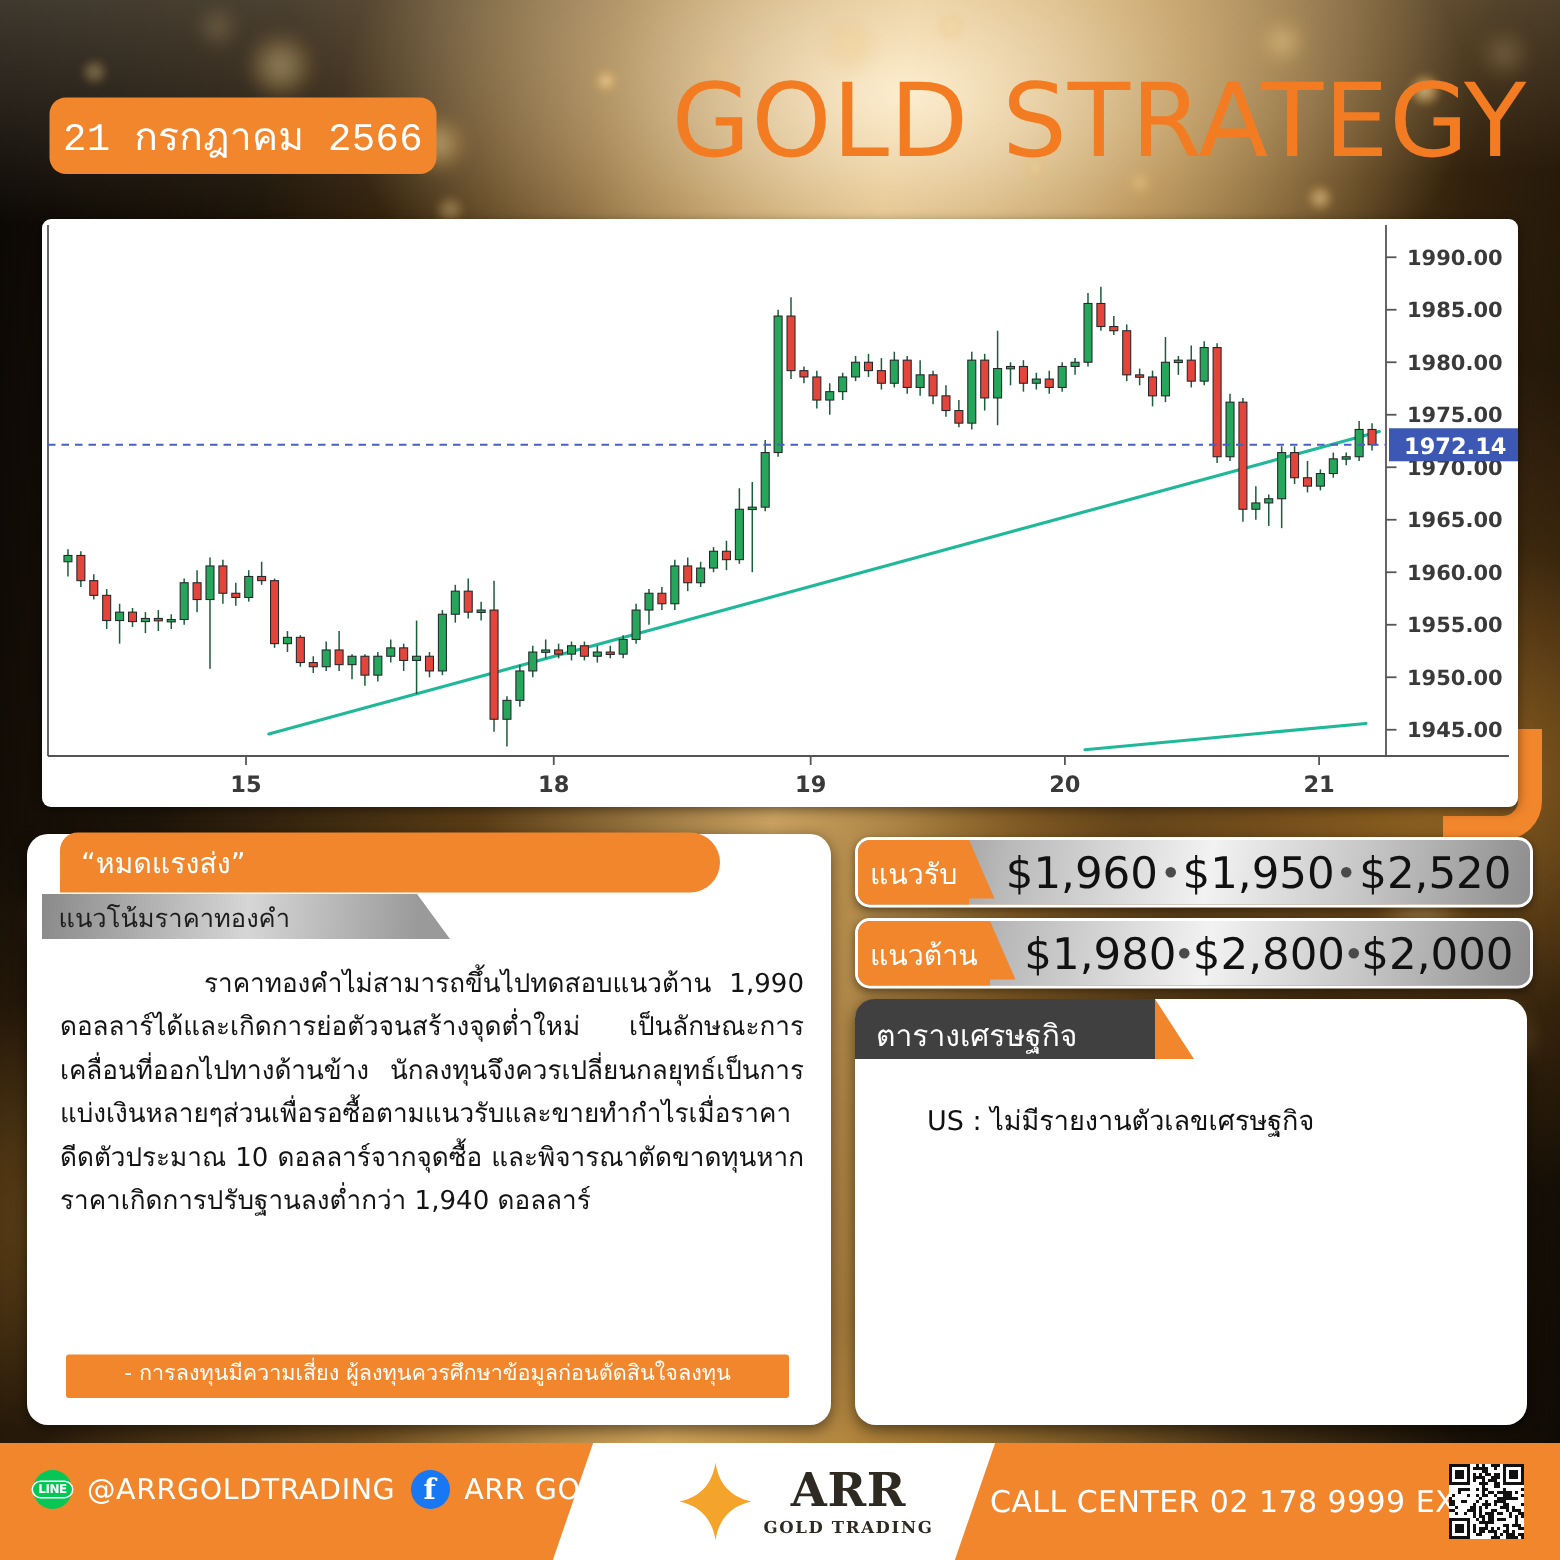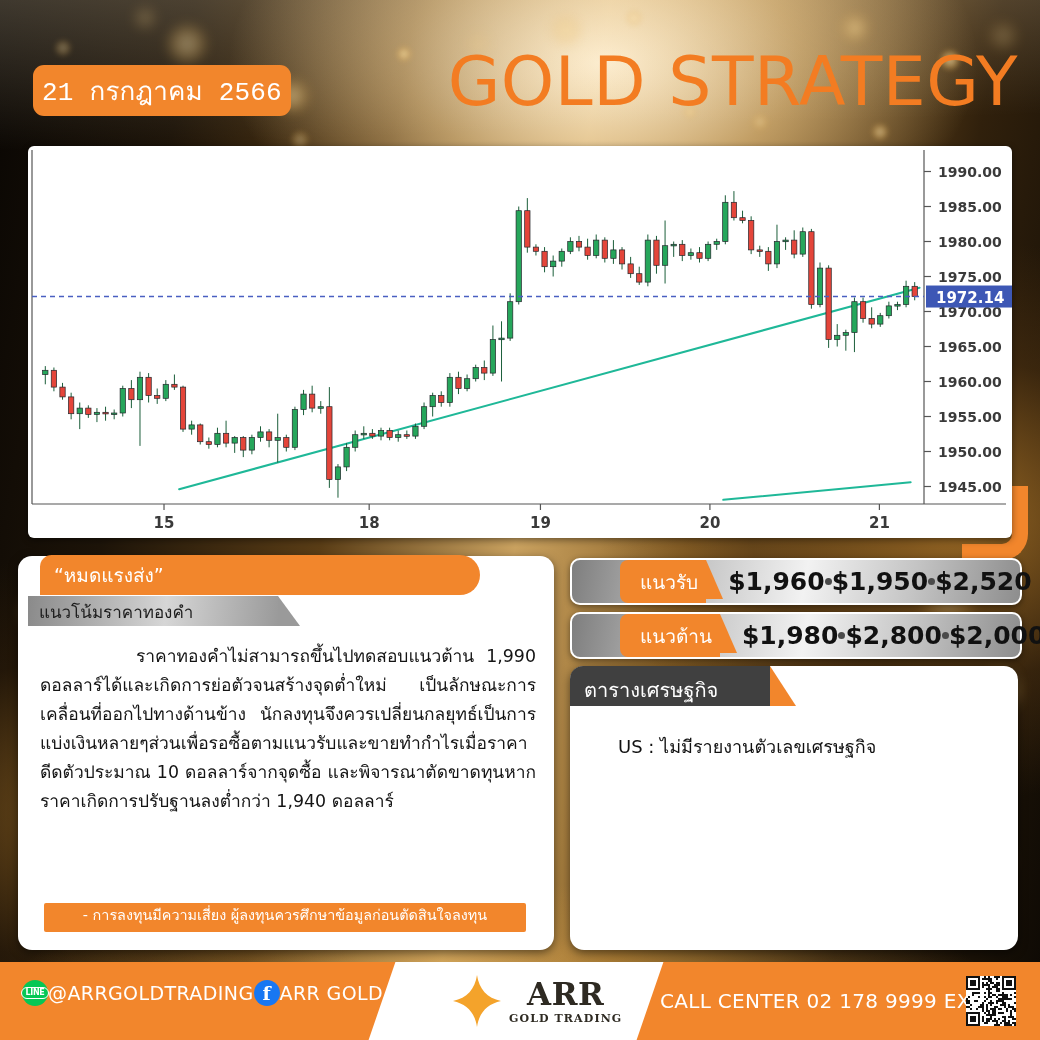--- a/index.html
+++ b/index.html
@@ -66,45 +66,45 @@
   .disclaimer{position:absolute;left:26px;bottom:18px;width:482px;height:29px;background:#F2862C;
     display:flex;align-items:flex-start;justify-content:center;border-radius:2px;}
   .disclaimer span{color:#fff;font-size:14.4px;}
 
   
   .pill{position:absolute;left:570px;width:448px;height:43px;border-radius:10px;
     background:linear-gradient(100deg,#7e7e7e 0%,#b9b9b9 22%,#f2f2f2 52%,#c4c4c4 76%,#8d8d8d 100%);
     border:2px solid #fff;box-shadow:0 2px 6px rgba(0,0,0,.45);display:flex;align-items:center;}
   .pill.support{top:558px;}
   .pill.resist{top:612px;}
-  .pill-label{height:100%;background:#F2862C;display:flex;align-items:center;padding-left:20px;
-    padding-right:8px;border-top-left-radius:8px;border-bottom-left-radius:8px;position:relative;margin-left:48px;}
+  .pill-label{height:100%;background:#F2862C;display:flex;align-items:center;padding-left:8px;
+    padding-right:8px;border-top-left-radius:8px;border-bottom-left-radius:8px;position:relative;}
   .pill-label::after{content:"";position:absolute;right:-17px;top:0;border-top:39px solid transparent;
     border-left:17px solid #F2862C;}
   .pill-label span{color:#fff;font-size:19px;white-space:nowrap;}
   .pill-vals{flex:1;display:flex;align-items:center;justify-content:space-around;
     padding-left:22px;padding-right:10px;}
-  .pill-vals b{font-size:25px;color:#111;font-weight:700;}
+  .pill-vals b{font-size:29px;color:#111;font-weight:400;}
   .pill-vals i{width:7px;height:7px;border-radius:50%;background:#4a4a4a;display:inline-block;}
 
   
   .econ-card{position:absolute;left:570px;top:666px;width:448px;height:284px;background:#fff;
     border-radius:14px;box-shadow:0 3px 10px rgba(0,0,0,.5);}
   .econ-head{position:absolute;left:0;top:0;width:200px;height:40px;background:#404040;
     border-top-left-radius:13px;display:flex;align-items:flex-end;}
   .econ-head::after{content:"";position:absolute;right:-26px;top:0;border-top:40px solid transparent;
     border-left:26px solid #F2862C;}
   .econ-head span{color:#fff;font-size:20px;padding-left:14px;position:relative;z-index:2;}
   .econ-row{position:absolute;left:48px;top:66px;font-size:18px;color:#111;}
 
   
   .footer{position:absolute;left:0;bottom:0;width:1040px;height:78px;background:#F2862C;overflow:hidden;}
   .footer-white{position:absolute;left:382px;top:0;width:268px;height:78px;background:#fff;
     transform:skewX(-19deg);}
-  .fleft{position:absolute;left:22px;top:0;height:62px;display:flex;align-items:center;}
+  .fleft{position:absolute;left:22px;top:0;height:62px;display:flex;align-items:center;gap:10px;}
   .line-ico{width:26px;height:26px;border-radius:50%;background:#06C755;display:flex;align-items:center;
     justify-content:center;}
   .line-ico b{color:#fff;font-size:8px;font-weight:700;letter-spacing:-.3px;
     border:1.4px solid #fff;border-radius:7px;padding:1px 3px;line-height:1;}
   .fb-ico{width:26px;height:26px;border-radius:50%;background:#1877F2;display:flex;align-items:center;
     justify-content:center;color:#fff;font-size:19px;font-weight:700;font-family:"DejaVu Serif",serif;}
   .fleft .txt{color:#fff;font-size:19px;letter-spacing:.4px;}
   .logo-wrap{position:absolute;left:452px;top:12px;display:flex;align-items:center;gap:7px;}
   .logo-dia{width:50px;height:54px;}
   .logo-txt{display:flex;flex-direction:column;align-items:center;line-height:1;}

